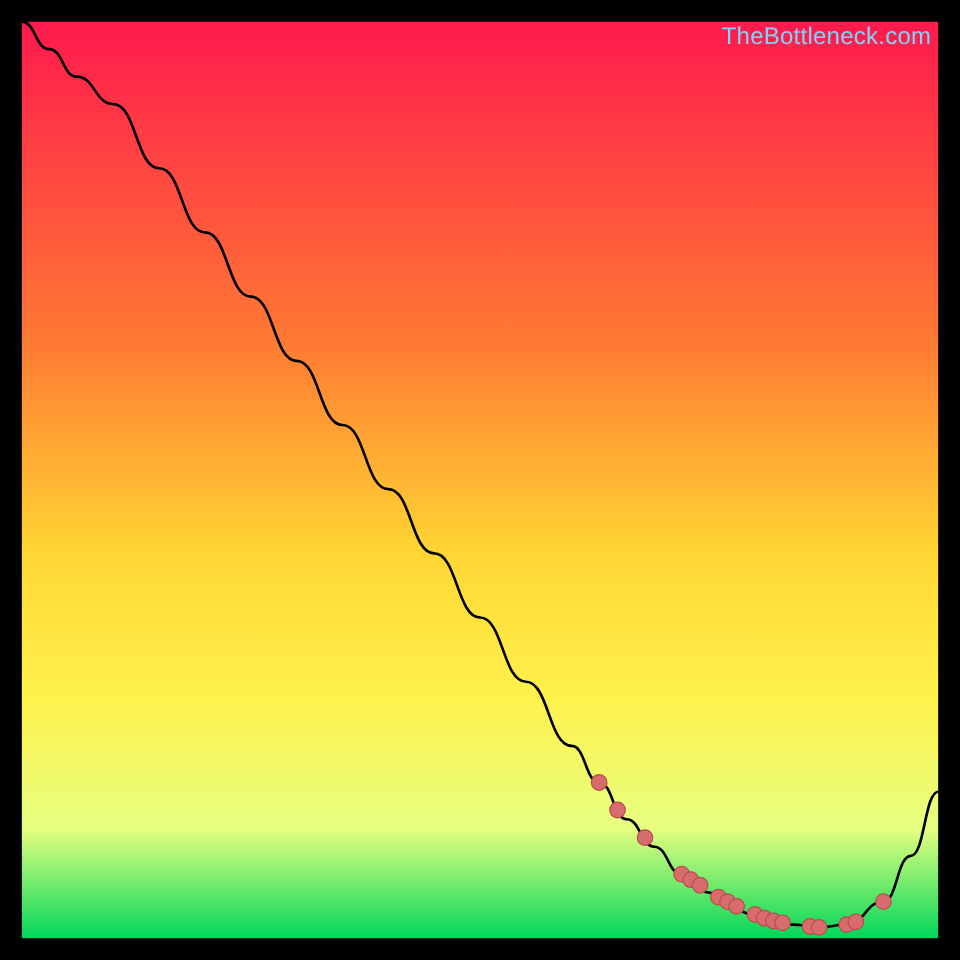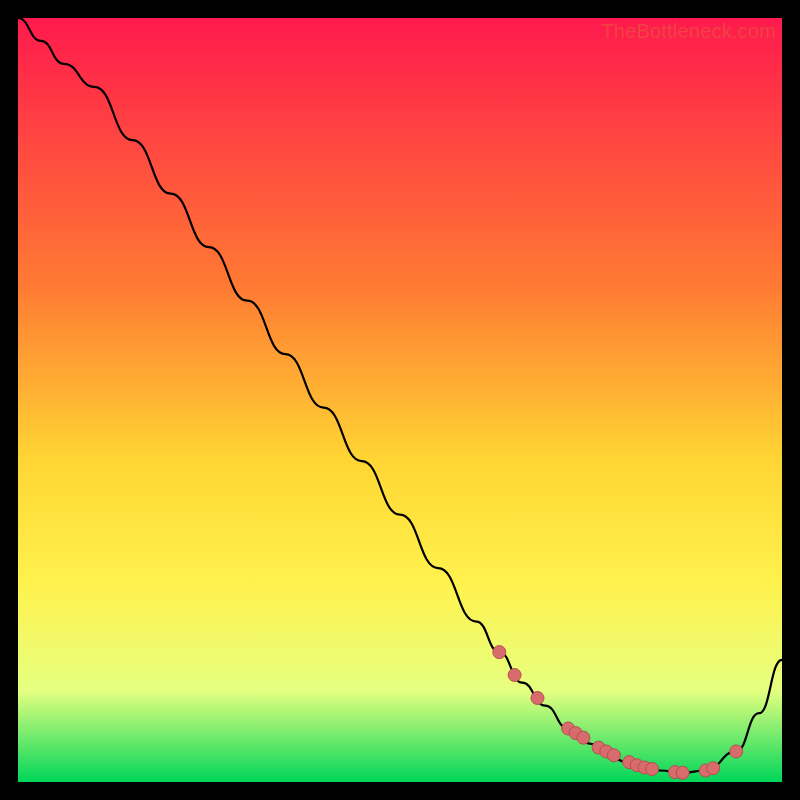--- a/index.html
+++ b/index.html
@@ -24,21 +24,21 @@
     left: 0;
     top: 0;
     width: 764px;
     height: 764px;
   }
   .watermark {
     position: absolute;
     top: 0;
     right: 0;
     padding: 2px 6px 4px 6px;
-    color: #ef4444;
+    color: #7dd3fc;
     font-size: 20px;
     font-weight: 500;
     letter-spacing: 0.2px;
     user-select: none;
     z-index: 5;
   }
   svg { display: block; }
 </style>
 </head>
 <body>

